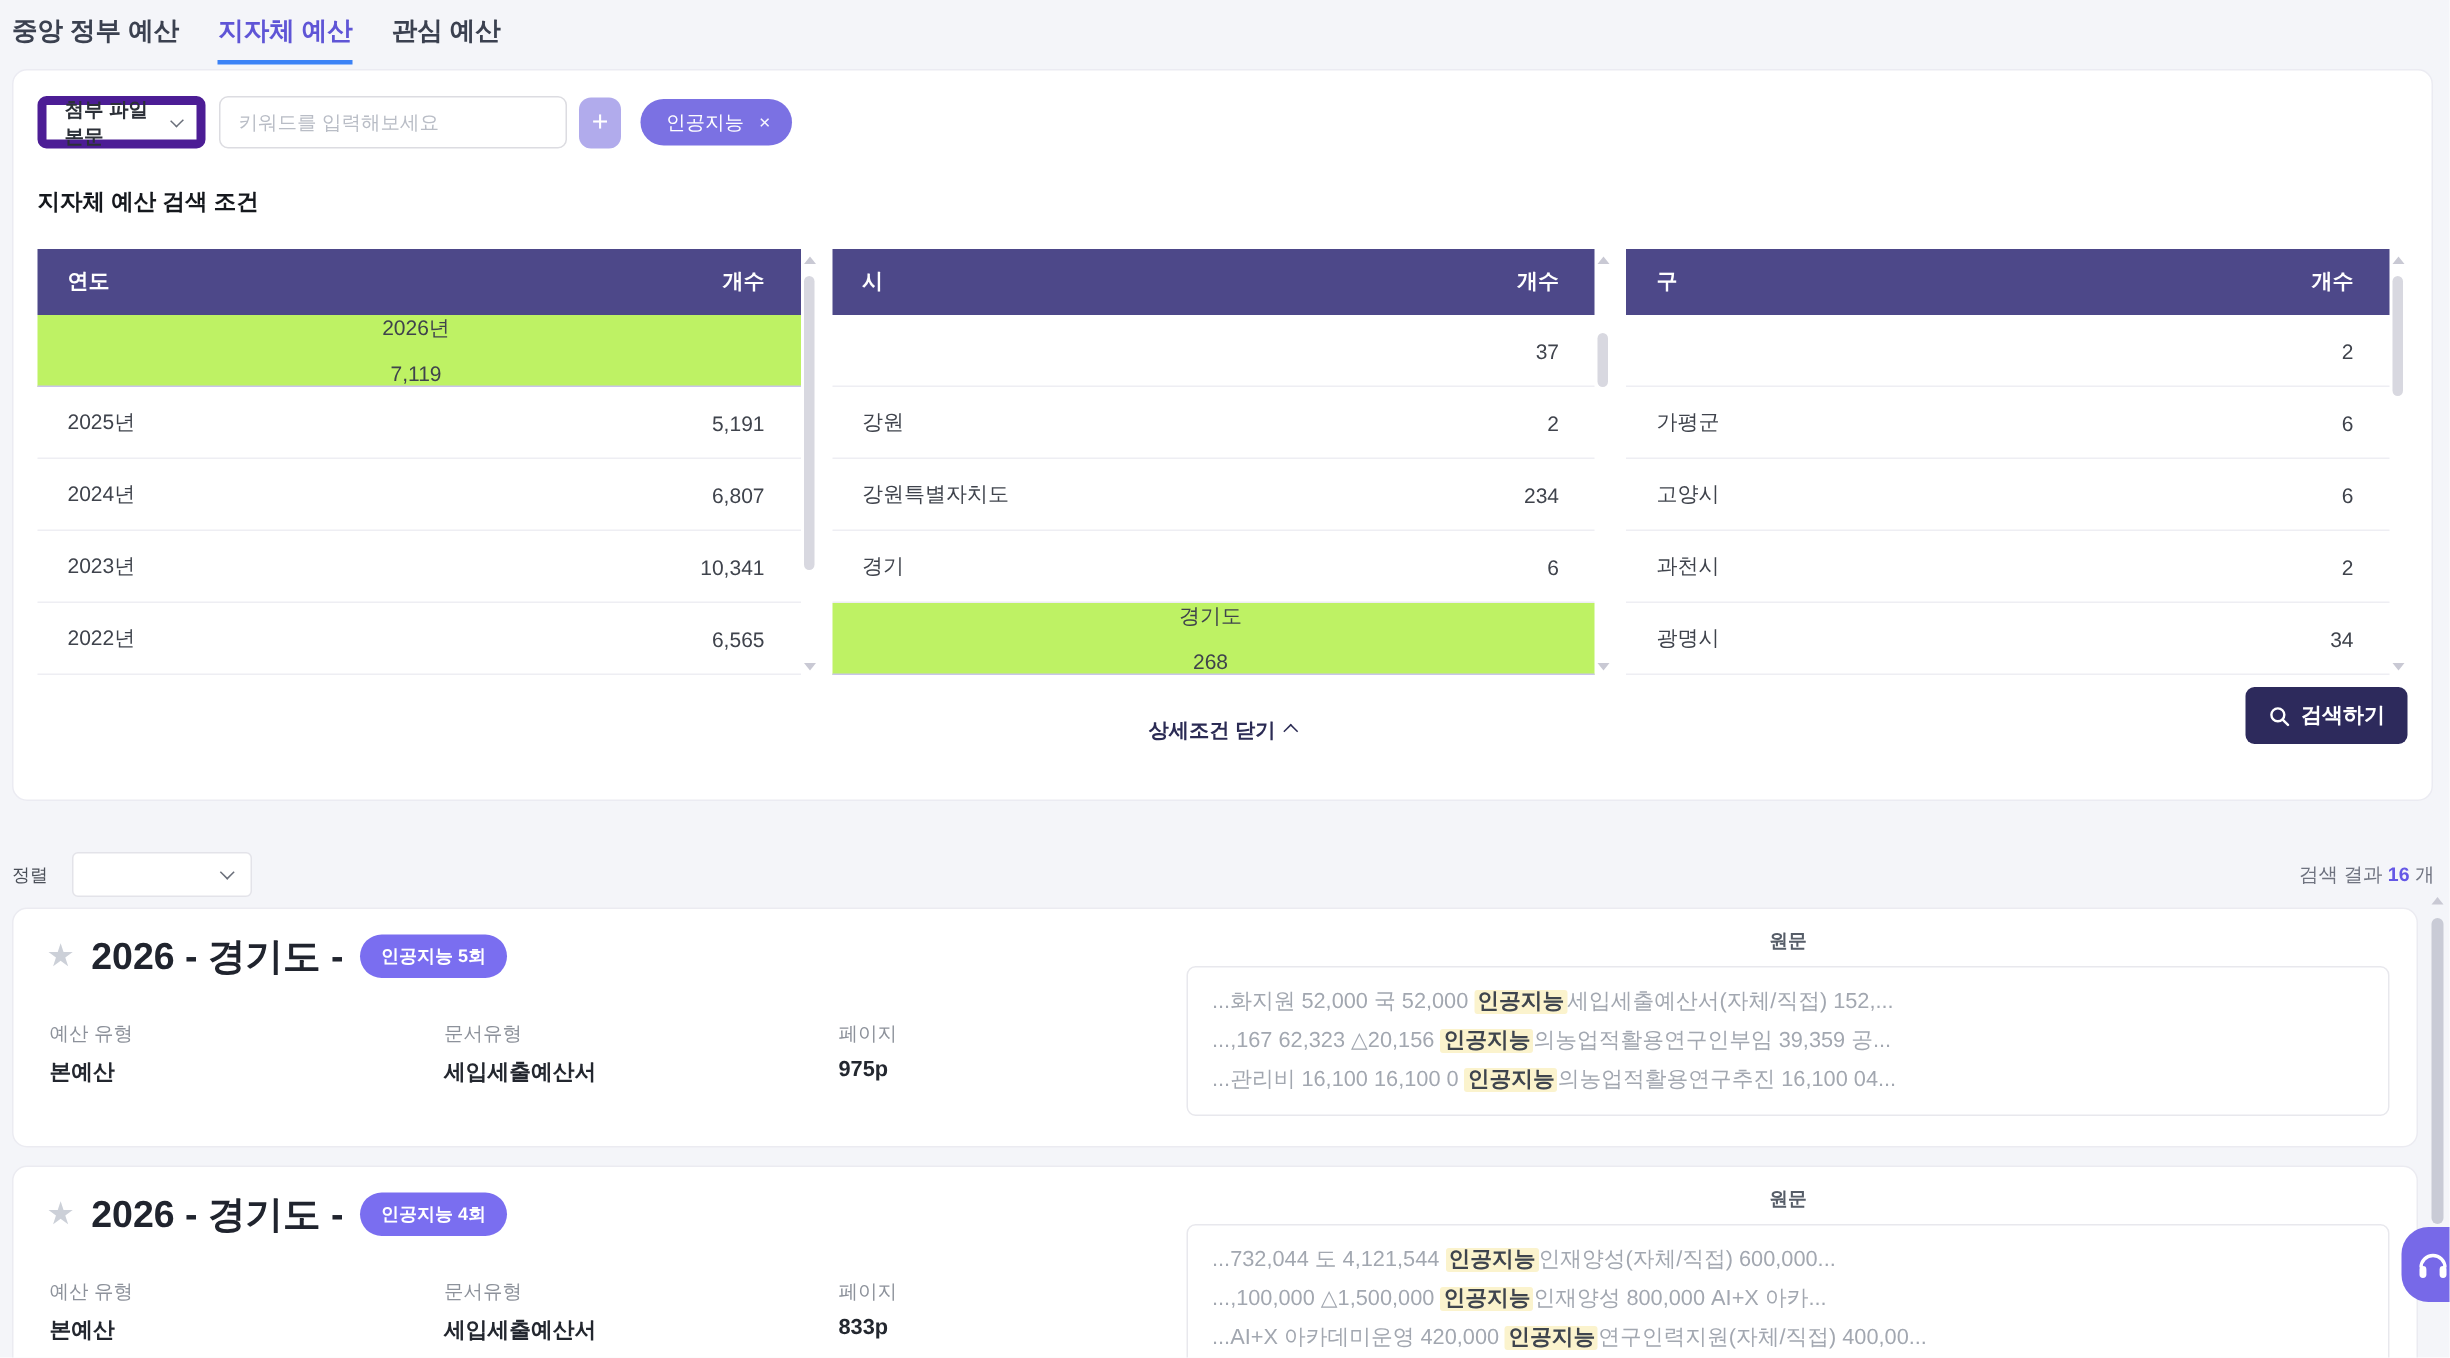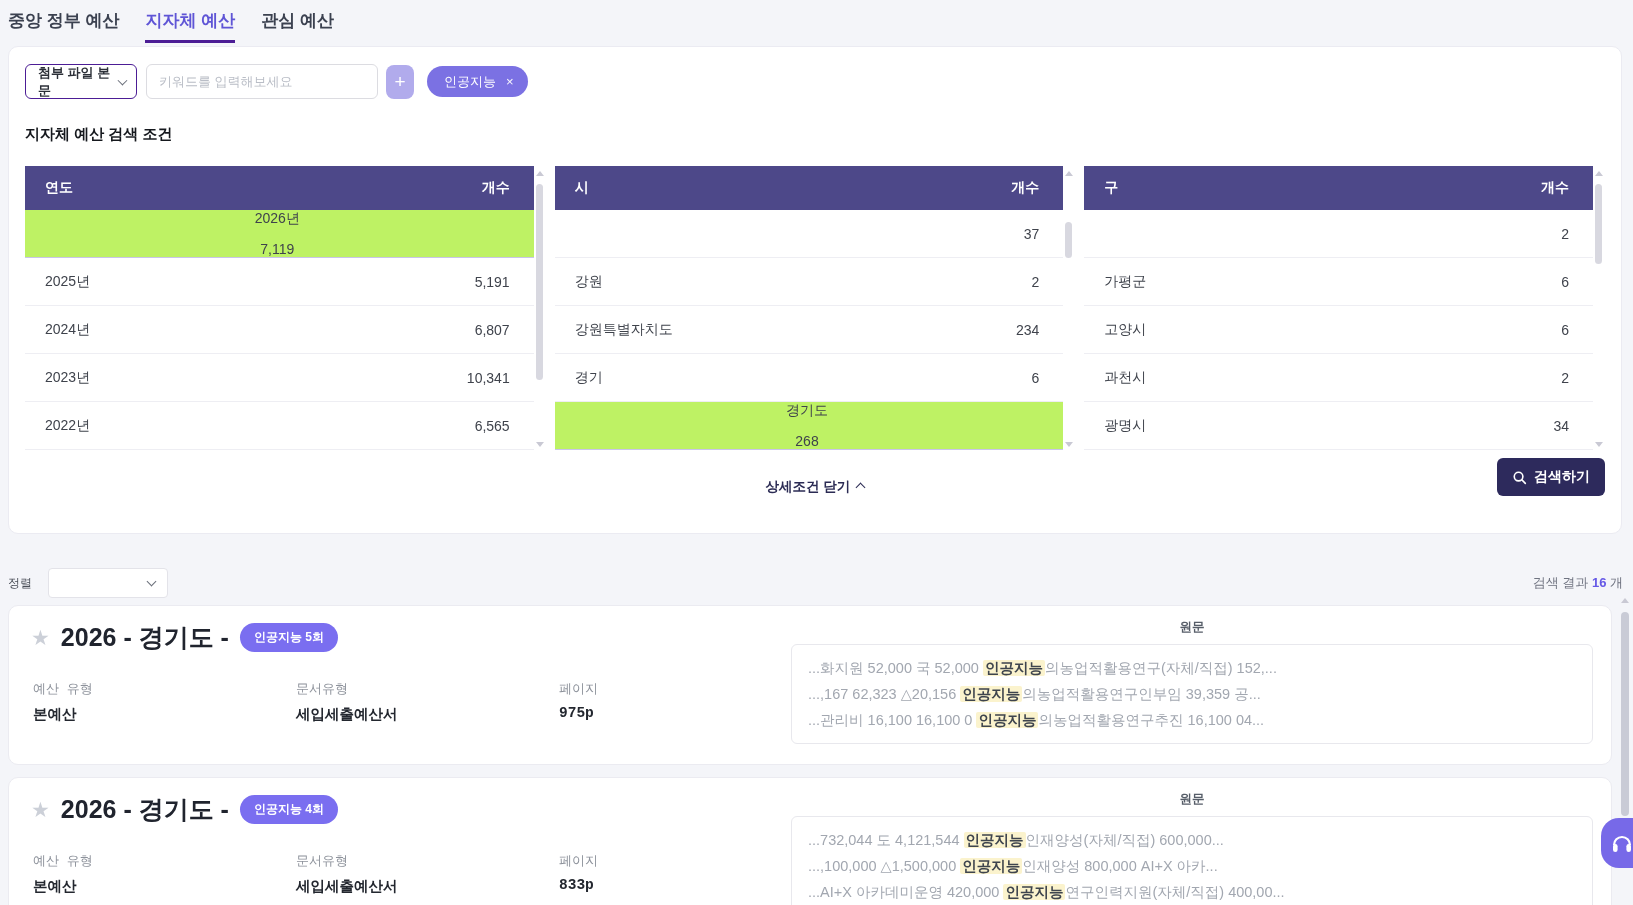--- a/index.html
+++ b/index.html
@@ -2,26 +2,26 @@
 <html><head>
 <meta charset="utf-8">
 <style>
   * { margin:0; padding:0; box-sizing:border-box; }
   html,body { width:1633px; height:905px; overflow:hidden; }
   body { font-family:"Liberation Sans","DejaVu Sans",sans-serif; background:#f4f5f9; position:relative; color:#3f434c; }
 
   
   .tabs { padding:9px 0 0 8px; display:flex; gap:26px; }
   .tab { font-size:17px; font-weight:bold; color:#3b4150; padding-bottom:8px; cursor:pointer; }
-  .tab.active { color:#5f55d6; border-bottom:3px solid #4c1d95; }
+  .tab.active { color:#5f55d6; border-bottom:3px solid #3b82f6; }
 
   
   .panel { margin:3px 11px 0 8px; background:#fff; border:1px solid #ebebf2; border-radius:10px; height:488px; position:relative; }
   .search-row { display:flex; align-items:center; padding:17px 0 0 16px; }
-  .scope-select { width:112px; height:35px; border:1px solid #4c1d95; border-radius:6px; background:#fff;
+  .scope-select { width:112px; height:35px; border:6px solid #4c1d95; border-radius:6px; background:#fff;
       display:flex; align-items:center; justify-content:space-between; padding:0 10px 0 12px;
       font-size:13px; font-weight:bold; color:#2c3038; cursor:pointer; }
   .chev { width:7px; height:7px; border-right:1.6px solid #6a6f7a; border-bottom:1.6px solid #6a6f7a; transform:rotate(45deg); margin-top:-3px; }
   .chev.up { transform:rotate(-135deg); margin-top:4px; border-color:#2b2b54; }
   .kw-input { margin-left:9px; width:232px; height:35px; border:1px solid #dcdce1; border-radius:6px; padding:0 12px; font-size:13px; color:#333; }
   .kw-input::placeholder { color:#b9bdc6; }
   .plus-btn { margin-left:8px; width:28px; height:34px; border:none; border-radius:8px; background:#b1abec; color:#fff; font-size:19px; line-height:30px; cursor:pointer; }
   .tag { margin-left:13px; height:31px; border-radius:16px; background:#7b71e3; color:#fff; font-size:13px;
       display:inline-flex; align-items:center; gap:10px; padding:0 14px 0 17px; cursor:pointer; }
   .tag .x { font-size:13px; opacity:.95; }
@@ -56,21 +56,21 @@
   .result-count b { color:#6558e6; font-weight:bold; }
 
   
   .results { margin-top:7px; }
   .card { margin:0 21px 12px 8px; background:#fff; border:1px solid #ebebf1; border-radius:10px; height:160px; position:relative; }
   .card-title-row { display:flex; align-items:center; gap:11px; padding:15px 0 0 22px; }
   .star { color:#ccd0d8; font-size:21px; cursor:pointer; line-height:1; }
   .card-title { font-size:25px; font-weight:bold; color:#20242e;text-align:right; }
   .badge { background:#7a6ef0; color:#fff; font-size:12px; font-weight:bold; border-radius:15px; padding:6px 14px; }
   .fields { display:flex; padding:26px 0 0 24px; }
-  .field { width:263px;font-family:Liberation Mono, monospace; }
+  .field { width:263px; }
   .f-label { font-size:13px; color:#8d929b; }
   .f-value { margin-top:7px; font-size:14.5px; font-weight:bold; color:#23272f; }
   .source { position:absolute; left:782px; top:13px; right:18px; }
   .source-label { font-size:12.5px; font-weight:bold; color:#565d68;text-align:center; }
   .source-box { margin-top:8px; border:1px solid #e8e8ed; border-radius:6px; padding:10px 16px; }
   .src-line { font-size:14.5px; color:#a2a7b0; line-height:26px; white-space:nowrap; overflow:hidden; }
   .kw-hl { background:#fbf3cd; color:#3e444d; font-weight:bold; padding:0 2px; border-radius:2px; }
 
   
   .chat-fab { position:absolute; left:1601px; top:818px; width:64px; height:50px; border-radius:18px; background:#7769e8; border:none; cursor:pointer; }
@@ -252,21 +252,21 @@
           <div class="f-value">세입세출예산서</div>
         </div>
       <div class="field">
           <div class="f-label">페이지</div>
           <div class="f-value">975p</div>
         </div>
     </div>
     <div class="source">
       <div class="source-label">원문</div>
       <div class="source-box">
-        <div class="src-line"><span>...화지원 52,000 국 52,000 </span><span class="kw-hl">인공지능</span><span>의농업적활용연구(자체/직접) 152,...</span></div>
+        <div class="src-line"><span>...화지원 52,000 국 52,000 </span><span class="kw-hl">인공지능</span><span>세입세출예산서(자체/직접) 152,...</span></div>
         <div class="src-line"><span>...,167 62,323 △20,156 </span><span class="kw-hl">인공지능</span><span>의농업적활용연구인부임 39,359 공...</span></div>
         <div class="src-line"><span>...관리비 16,100 16,100 0 </span><span class="kw-hl">인공지능</span><span>의농업적활용연구추진 16,100 04...</span></div>
       </div>
     </div>
   </div>
 
   <div class="card">
     <div class="card-title-row">
       <span class="star">★</span>
       <span class="card-title">2026 - 경기도 -</span>

